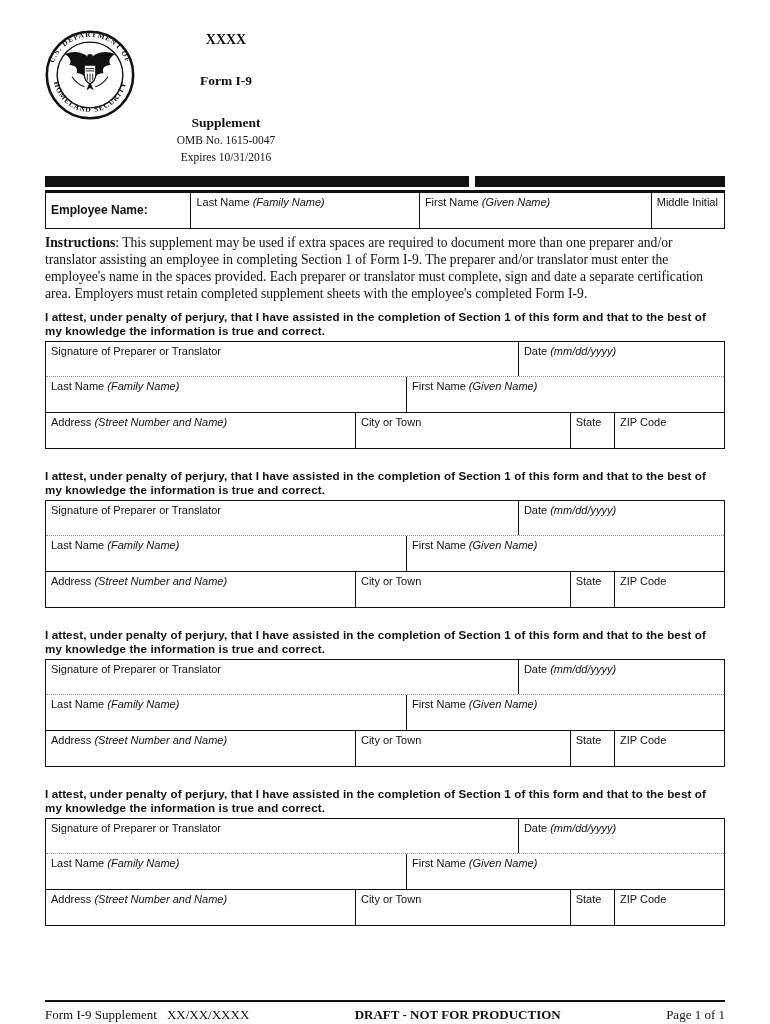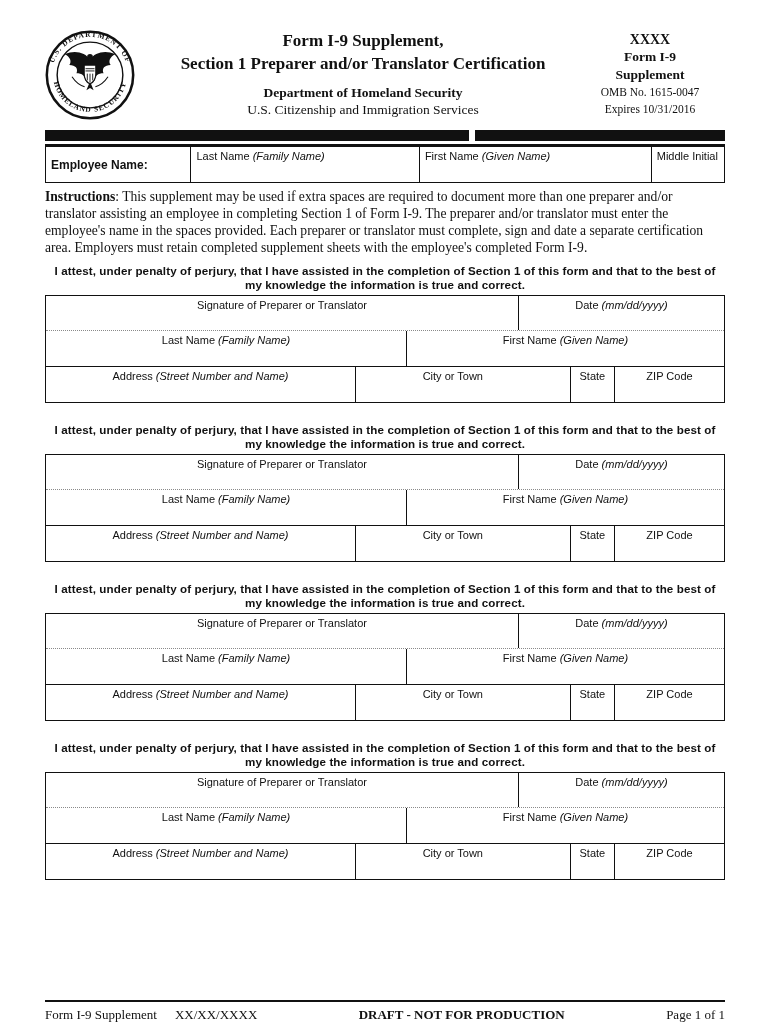--- a/index.html
+++ b/index.html
@@ -19,21 +19,21 @@
   
   .header { display: flex; margin-top: 30px; align-items: flex-start; }
   .logo-wrap { width: 106px; flex: 0 0 auto; }
   .logo-wrap svg { display: block; }
   .header-center { flex: 1; text-align: center; font-family: "Liberation Serif", serif; }
   .form-title { font-size: 17px; font-weight: bold; line-height: 1.35; }
   .dept-line { font-size: 13.5px; font-weight: bold; margin-top: 9px; }
   .agency-line { font-size: 13.5px; margin-top: 1px; }
   .header-right { width: 150px; flex: 0 0 auto; text-align: center; font-family: "Liberation Serif", serif; padding-top: 2px; }
   .hr-acronym { font-weight: bold; font-size: 14px; }
-  .hr-bold { font-weight: bold; font-size: 13.5px; line-height: 1.35; }
+  .hr-bold { font-weight: bold; font-size: 13.5px; line-height: 1.35; margin-top: 24px; }
   .hr-small { font-size: 11.5px; line-height: 1.45; }
 
   
   .black-bar {
     height: 11px; margin-top: 10px;
     background: linear-gradient(to right, #111 0 62.4%, #fff 62.4% 63.3%, #111 63.3% 100%);
   }
   .thin-rule { height: 2px; background: #111; margin-top: 3px; }
 
   
@@ -43,21 +43,21 @@
   .ecell-label { display: flex; align-items: center; font-weight: bold; font-size: 12px; width: 21.3%; }
   .ecell-last  { width: 33.7%; }
   .ecell-first { width: 34.2%; }
   .ecell-mi    { width: 10.8%; }
 
   
   .instructions { font-family: Liberation Serif, serif; font-size: 13.6px; line-height: 17px; margin-top: 5px; }
   .instructions b { font-weight: bold; }
 
   
-  .cert-block { margin-top: 8px; text-align: center; }
+  .cert-block { margin-top: 8px; }
   .cert-block + .cert-block,
   #cert-container .cert-block ~ .cert-block { margin-top: 20px; }
   .attest { font-weight: bold; font-size: 11.6px; line-height: 14px; margin-bottom: 3px; letter-spacing: 0.1px; }
   .ctable { border: 1.6px solid #111; }
   .crow { display: flex; }
   .crow-sig  { height: 35px; border-bottom: 1px dotted #8a8a8a; }
   .crow-name { height: 36px; border-bottom: 1.6px solid #111; }
   .crow-addr { height: 35px; }
   .ccell { border-left: 1px solid #111; padding: 3px 5px; font-size: 11px; overflow: hidden; }
   .ccell:first-child { border-left: none; }
@@ -69,21 +69,21 @@
   .c-city  { width: 29.6%; }
   .c-state { width: 6.7%; margin-left: 20px; }
   .c-zip   { width: 16.7%; }
   .it { font-style: italic; }
 
   
   .footer { position: absolute; left: 45px; right: 45px; top: 1000px; }
   .footer-rule { height: 2px; background: #111; }
   .footer-row { display: flex; align-items: baseline; margin-top: 5px; font-family: "Liberation Serif", serif; font-size: 13px; }
   .footer-left { white-space: nowrap; }
-  .footer-date { margin-left: 18px; }
+  .footer-date { margin-left: 10px; }
   .footer-center { flex: 1; text-align: center; font-weight: bold; }
   .footer-right { white-space: nowrap; }
 </style>
 </head>
 <body>
 
 <div class="page">
   <div class="content">
 
     <div class="header">
@@ -105,28 +105,20 @@
             <path d="M50 33 C45 25 33 22 22 27 C28 30 30 35 27 39 C34 39 37 43 35 48 C41 48 45 51 45 56 L47 59 L50 57 L53 59 L55 56 C55 51 59 48 65 48 C63 43 66 39 73 39 C70 35 72 30 78 27 C67 22 55 25 50 33 Z" fill="#111"></path>
             <circle cx="50" cy="30" r="3.2" fill="#111"></circle>
             <path d="M50 57 L46 67 L50 64.5 L54 67 Z" fill="#111"></path>
             <path d="M30 52 Q36 61 44 63 M70 52 Q64 61 56 63" stroke="#111" stroke-width="1.2" fill="none"></path>
             <path d="M43.5 39 H56.5 V49 Q56.5 56.5 50 60 Q43.5 56.5 43.5 49 Z" fill="#fff" stroke="#111" stroke-width="1.4"></path>
             <path d="M45 43 H55 M45 45.5 H55" stroke="#111" stroke-width="1" fill="none"></path>
             <path d="M47 48.5 V56 M50 48.5 V58.5 M53 48.5 V56" stroke="#111" stroke-width="1" fill="none"></path>
           </g>
         </svg>
       </div>
-      <div class="header-center">
-        <div class="form-title">
-          <div>Form I-9 Supplement,</div>
-          <div>Section 1 Preparer and/or Translator Certification</div>
-        </div>
-        <div class="dept-line">Department of Homeland Security</div>
-        <div class="agency-line">U.S. Citizenship and Immigration Services</div>
-      </div>
       <div class="header-right">
         <div class="hr-acronym">XXXX</div>
         <div class="hr-bold">Form I-9</div>
         <div class="hr-bold">Supplement</div>
         <div class="hr-small">OMB No. 1615-0047</div>
         <div class="hr-small">Expires 10/31/2016</div>
       </div>
     </div>
 
     <div class="black-bar"></div>

